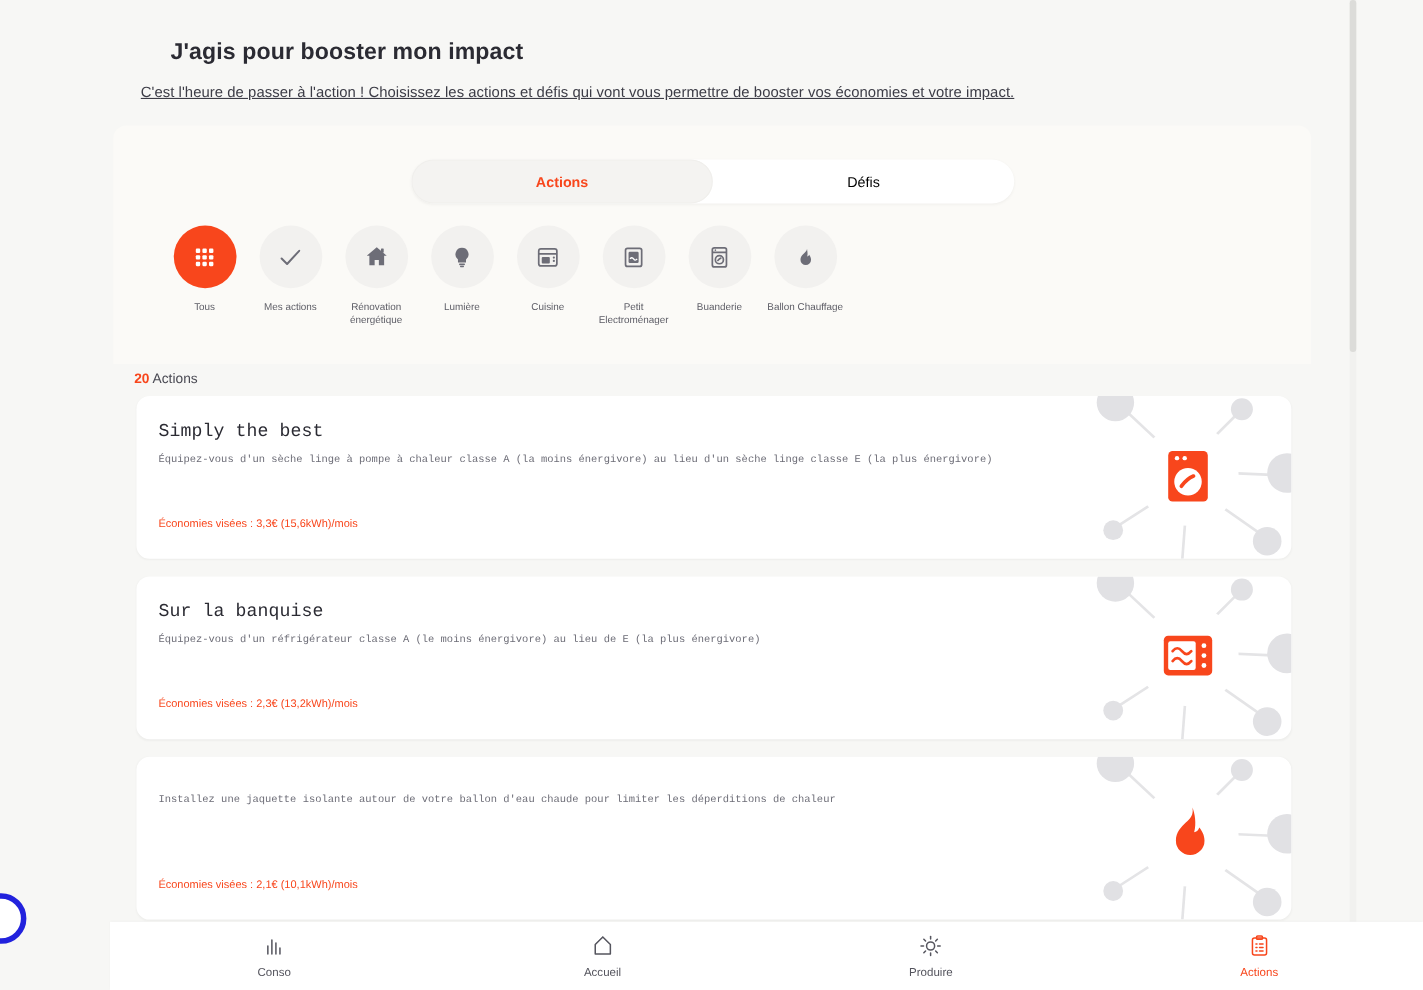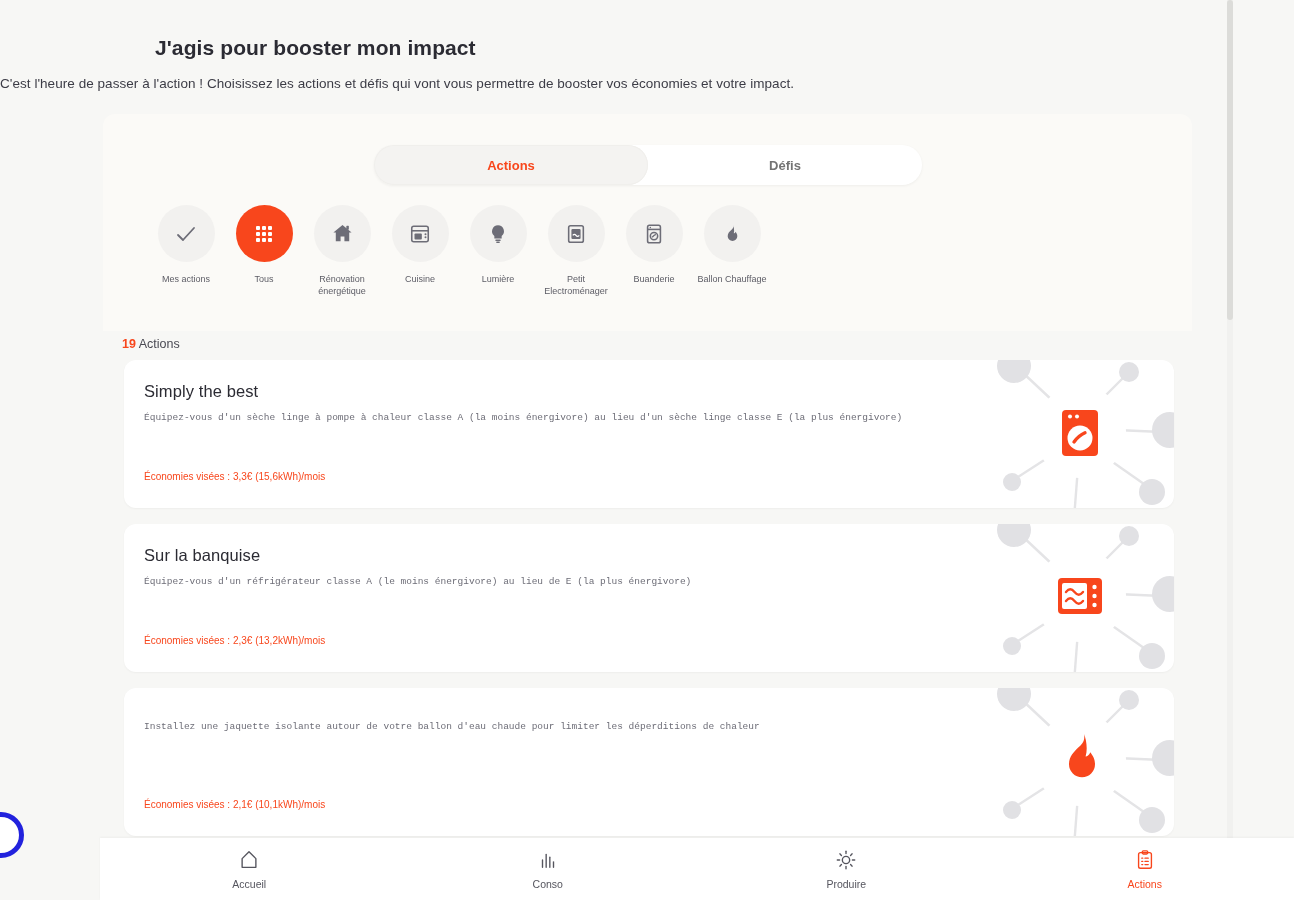--- a/index.html
+++ b/index.html
@@ -12,21 +12,21 @@
   .page { position: relative; width: 1233px; height: 900px; }
 
   
   .header { padding: 36px 0 0 0; }
   .page-title {
     font-size: 21px; font-weight: 700; color: #2b2b33;
     letter-spacing: .1px; margin-left: 155px;
   }
   .page-sub {
     font-size: 13.5px; color: #3c3c46; margin-top: 16px;
-    letter-spacing: .05px;
+    margin-left: 128px; letter-spacing: .05px; text-decoration: underline;
   }
 
   
   .panel {
     position: absolute; left: 103px; top: 114px;
     width: 1089px; height: 217px;
     background: #fbfaf7;
     border-top-left-radius: 12px; border-top-right-radius: 12px;
   }
 
@@ -34,24 +34,23 @@
   .seg {
     position: absolute; left: 271px; top: 31px;
     width: 548px; height: 40px;
     background: #ffffff; border-radius: 20px;
     box-shadow: 0 1px 3px rgba(0,0,0,.05);
     display: flex; align-items: center;
   }
   .seg-item {
     flex: 1; height: 40px; border-radius: 20px;
     display: flex; align-items: center; justify-content: center;
-    font-size: 13px; color: #737373; background: transparent;
+    font-size: 13px; color: #000000; background: transparent;
     border: none; cursor: pointer;
     font-family: "Liberation Sans", sans-serif;
-    font-weight: bold;
   }
   .seg-item.active {
     background: #f4f3f1; color: #f8461c; font-weight: 700;
     box-shadow: inset 0 0 0 1px #f0efec;
   }
 
   
   .cats {
     position: absolute; left: 44px; top: 91px;
     display: flex; gap: 0px;
@@ -79,21 +78,21 @@
   
   .cards { position: absolute; left: 124px; top: 360px; width: 1050px; }
   .card {
     position: relative;
     width: 1050px; height: 148px;
     background: #ffffff; border-radius: 12px;
     margin-bottom: 16px; overflow: hidden;
     box-shadow: 0 1px 2px rgba(0,0,0,.04);
   }
   .card-body { padding: 22px 24px 0 20px; position: relative; z-index: 2; }
-  .card-title { font-size: 16.5px; color: #2b2b33; font-weight: 400; letter-spacing: .1px; }
+  .card-title { font-size: 16.5px; color: #2b2b33; font-weight: 400; letter-spacing: .1px; font-family: Liberation Mono, monospace; }
   .card-desc { margin-top: 10px; font-size: 9.5px; color: #6d6d77; line-height: 1.4; font-family: Liberation Mono, monospace; }
   .card-saving {
     position: absolute; left: 20px; bottom: 26px; z-index: 2;
     font-size: 10px; font-weight: 400; color: #f8461c;
   }
 
   
   .card-art {
     position: absolute; right: 0; top: 0; width: 190px; height: 148px;
     z-index: 1; overflow: hidden;
@@ -142,29 +141,20 @@
   </div>
 
   <div class="panel">
 
     <div class="seg">
       <button class="seg-item active">Actions</button>
       <button class="seg-item">Défis</button>
     </div>
 
     <div class="cats">
-
-      <div class="cat">
-        <div class="cat-circle">
-          <svg width="24" height="24" viewBox="0 0 24 24" fill="none" stroke="#6d6d77" stroke-width="1.8" stroke-linecap="round" stroke-linejoin="round">
-            <polyline points="4,13 9,18 20,6"></polyline>
-          </svg>
-        </div>
-        <div class="cat-label">Mes actions</div>
-      </div>
 
       <div class="cat active">
         <div class="cat-circle">
           <svg width="22" height="22" viewBox="0 0 22 22">
             <g fill="#ffffff">
               <rect x="3" y="3" width="4" height="4" rx="1"></rect>
                 <rect x="9" y="3" width="4" height="4" rx="1"></rect>
                 <rect x="15" y="3" width="4" height="4" rx="1"></rect>
               <rect x="3" y="9" width="4" height="4" rx="1"></rect>
                 <rect x="9" y="9" width="4" height="4" rx="1"></rect>
@@ -173,54 +163,63 @@
                 <rect x="9" y="15" width="4" height="4" rx="1"></rect>
                 <rect x="15" y="15" width="4" height="4" rx="1"></rect>
             </g>
           </svg>
         </div>
         <div class="cat-label">Tous</div>
       </div>
 
       <div class="cat">
         <div class="cat-circle">
+          <svg width="24" height="24" viewBox="0 0 24 24" fill="none" stroke="#6d6d77" stroke-width="1.8" stroke-linecap="round" stroke-linejoin="round">
+            <polyline points="4,13 9,18 20,6"></polyline>
+          </svg>
+        </div>
+        <div class="cat-label">Mes actions</div>
+      </div>
+
+      <div class="cat">
+        <div class="cat-circle">
           <svg width="23" height="23" viewBox="0 0 24 24" fill="#6d6d77">
             <path d="M12 3 L2.5 11 H5 V20 H10 V15 H14 V20 H19 V11 H21.5 Z"></path>
             <rect x="16" y="4" width="2.6" height="4" rx="0.6"></rect>
           </svg>
         </div>
         <div class="cat-label">Rénovation énergétique</div>
+      </div>
+
+      <div class="cat">
+        <div class="cat-circle">
+          <svg width="22" height="22" viewBox="0 0 24 24" fill="#6d6d77">
+            <path d="M12 2.5a6.5 6.5 0 0 0-4 11.6V17h8v-2.9A6.5 6.5 0 0 0 12 2.5Z"></path>
+            <rect x="9" y="18" width="6" height="1.7" rx="0.8"></rect>
+            <rect x="10" y="20.3" width="4" height="1.5" rx="0.7"></rect>
+          </svg>
+        </div>
+        <div class="cat-label">Lumière</div>
       </div>
 
       <div class="cat">
         <div class="cat-circle">
           <svg width="22" height="22" viewBox="0 0 24 24" fill="none" stroke="#6d6d77" stroke-width="1.7">
             <rect x="3" y="3.5" width="18" height="17" rx="2.2"></rect>
             <line x1="3" y1="8.5" x2="21" y2="8.5"></line>
             <rect x="6" y="11.5" width="8" height="6.5" rx="1" fill="#6d6d77" stroke="none"></rect>
             <circle cx="18" cy="12.2" r="1.1" fill="#6d6d77" stroke="none"></circle>
             <circle cx="18" cy="15.5" r="1.1" fill="#6d6d77" stroke="none"></circle>
           </svg>
         </div>
         <div class="cat-label">Cuisine</div>
       </div>
 
       <div class="cat">
         <div class="cat-circle">
-          <svg width="22" height="22" viewBox="0 0 24 24" fill="#6d6d77">
-            <path d="M12 2.5a6.5 6.5 0 0 0-4 11.6V17h8v-2.9A6.5 6.5 0 0 0 12 2.5Z"></path>
-            <rect x="9" y="18" width="6" height="1.7" rx="0.8"></rect>
-            <rect x="10" y="20.3" width="4" height="1.5" rx="0.7"></rect>
-          </svg>
-        </div>
-        <div class="cat-label">Lumière</div>
-      </div>
-
-      <div class="cat">
-        <div class="cat-circle">
           <svg width="22" height="22" viewBox="0 0 24 24" fill="none" stroke="#6d6d77" stroke-width="1.7">
             <rect x="4" y="3" width="16" height="18" rx="2"></rect>
             <rect x="7" y="6.5" width="10" height="11" rx="1.2" fill="#6d6d77" stroke="none"></rect>
             <path d="M8.5 13.5c1.2-1.6 2.4-1.6 3.5 0s2.3 1.6 3.5 0" stroke="#ffffff" stroke-width="1.4" fill="none"></path>
           </svg>
         </div>
         <div class="cat-label">Petit Electroménager</div>
       </div>
 
       <div class="cat">
@@ -242,21 +241,21 @@
             <path d="M13.2 2c.6 3-1 4.4-2.6 5.9C8.6 9.7 6.5 11.6 6.5 15a5.5 5.5 0 0 0 11 0c0-2.3-1-3.7-2-5.1-.4 1.1-1.2 1.8-2 1.8 1-3.4-.3-7.4-.3-9.7Z"></path>
           </svg>
         </div>
         <div class="cat-label">Ballon Chauffage</div>
       </div>
 
     </div>
   </div>
 
   <div class="count-row">
-    <span class="num">19</span>
+    <span class="num">20</span>
     <span>Actions</span>
   </div>
 
   <div class="cards">
 
     <div class="card">
       <div class="card-art">
         <svg width="210" height="190" viewBox="0 0 210 190">
           <g stroke="#e4e4e6" stroke-width="2.4" fill="none">
             <line x1="48" y1="28" x2="95" y2="72"></line>
@@ -362,37 +361,37 @@
   <div class="scrollbar-track">
     <div class="scrollbar-thumb"></div>
   </div>
 
   <div class="chat-bubble"></div>
 
   <div class="bottomnav">
 
     <div class="nav-item">
       <span>
-        <svg width="22" height="22" viewBox="0 0 24 24" fill="none" stroke="#55555e" stroke-width="1.5" stroke-linejoin="round">
-          <path d="M12 3 4.5 10.5V20h15v-9.5Z"></path>
-        </svg>
-      </span>
-      <span class="nav-label">Accueil</span>
-    </div>
-
-    <div class="nav-item">
-      <span>
         <svg width="22" height="22" viewBox="0 0 24 24" fill="none" stroke="#55555e" stroke-width="1.5" stroke-linecap="round">
           <line x1="6" y1="20" x2="6" y2="12"></line>
           <line x1="10" y1="20" x2="10" y2="6"></line>
           <line x1="14" y1="20" x2="14" y2="9"></line>
           <line x1="18" y1="20" x2="18" y2="14"></line>
         </svg>
       </span>
       <span class="nav-label">Conso</span>
+    </div>
+
+    <div class="nav-item">
+      <span>
+        <svg width="22" height="22" viewBox="0 0 24 24" fill="none" stroke="#55555e" stroke-width="1.5" stroke-linejoin="round">
+          <path d="M12 3 4.5 10.5V20h15v-9.5Z"></path>
+        </svg>
+      </span>
+      <span class="nav-label">Accueil</span>
     </div>
 
     <div class="nav-item">
       <span>
         <svg width="22" height="22" viewBox="0 0 24 24" fill="none" stroke="#55555e" stroke-width="1.5" stroke-linecap="round">
           <circle cx="12" cy="12" r="4"></circle>
           <line x1="12" y1="2.5" x2="12" y2="5"></line>
             <line x1="12" y1="19" x2="12" y2="21.5"></line>
           <line x1="2.5" y1="12" x2="5" y2="12"></line>
             <line x1="19" y1="12" x2="21.5" y2="12"></line>

